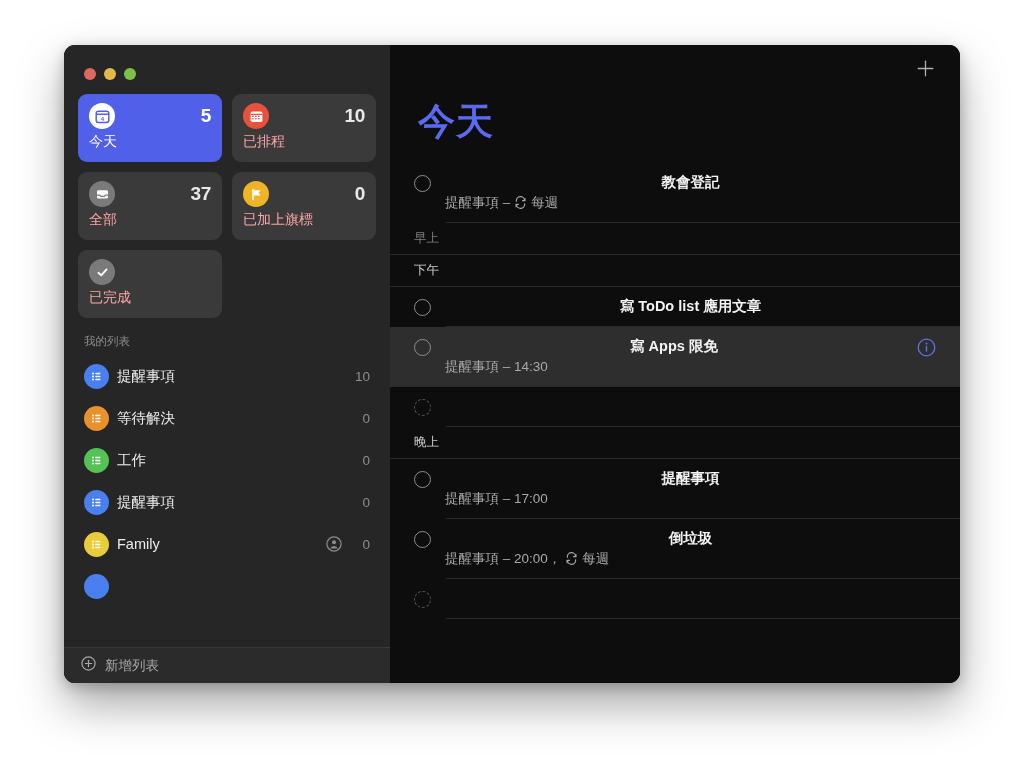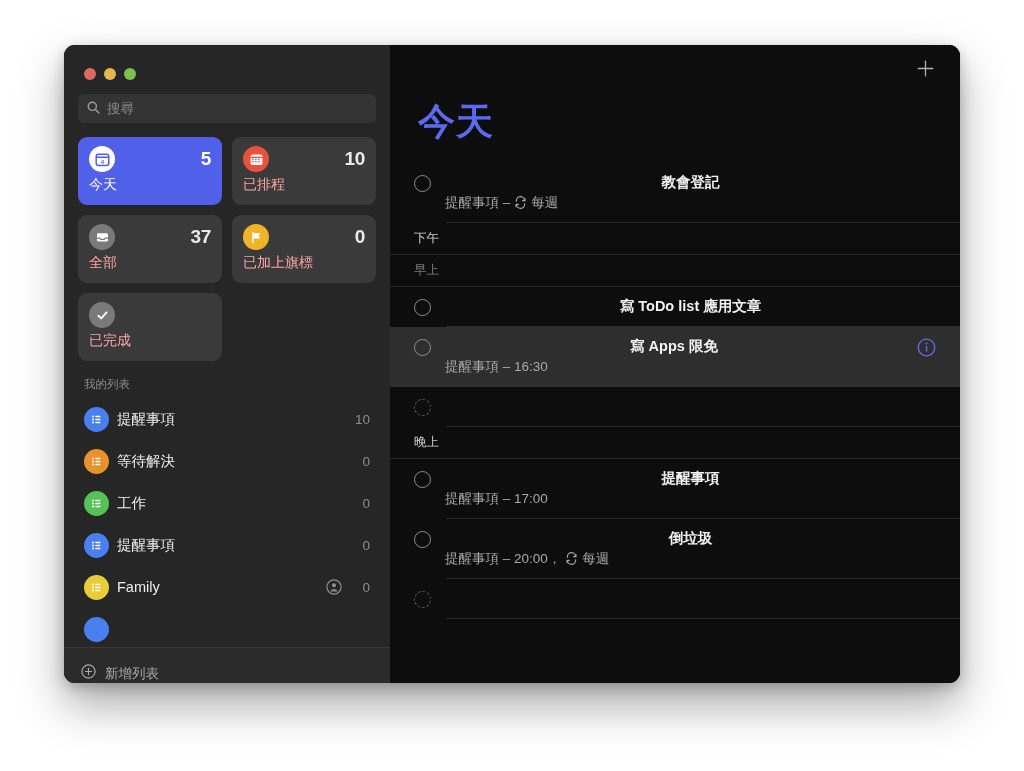--- a/index.html
+++ b/index.html
@@ -152,21 +152,21 @@
   }
 
   
   .add-list-bar {
     position: absolute;
     left: 0; right: 0; bottom: 0;
     height: 36px;
     background: #2b2b2b;
     border-top: 1px solid #3a3a3a;
     display: flex;
-    align-items: flex-end;
+    align-items: center;
     gap: 9px;
     padding: 0 17px;
     cursor: default;
   }
   .add-list-label { font-size: 13.5px; color: #a8a8a8; }
 
   
   #main {
     flex: 1 1 auto;
     background: #0d0d0d;
@@ -257,31 +257,20 @@
 <div id="window">
 
   <div id="sidebar">
 
     <div class="traffic-lights">
       <div class="tl red"></div>
       <div class="tl yellow"></div>
       <div class="tl green"></div>
     </div>
 
-    <div class="search-wrap">
-      <div class="search-box">
-        <span>
-          <svg width="13" height="13" viewBox="0 0 13 13">
-            <circle cx="5.3" cy="5.3" r="4.1" fill="none" stroke="#9a9a9a" stroke-width="1.4"></circle>
-            <line x1="8.4" y1="8.4" x2="12" y2="12" stroke="#9a9a9a" stroke-width="1.4" stroke-linecap="round"></line>
-          </svg>
-        </span>
-        <input class="search-input" type="text" placeholder="搜尋" style="">
-      </div>
-    </div>
 
     <div class="cards">
 
       <div class="card selected">
         <div class="card-top">
           <div class="card-badge" style="background:#ffffff">
             <svg width="17" height="17" viewBox="0 0 17 17">
               <rect x="2.2" y="3.2" width="12.6" height="11.2" rx="2.2" fill="none" stroke="#5160e8" stroke-width="1.5"></rect>
               <line x1="2.2" y1="6.2" x2="14.8" y2="6.2" stroke="#5160e8" stroke-width="1.5"></line>
               <text x="8.5" y="12.6" font-size="6" font-weight="bold" fill="#5160e8" text-anchor="middle" font-family="Liberation Sans, sans-serif">4</text>
@@ -493,44 +482,44 @@
                 <path d="M10.9 2.3 L10.9 4.7 L8.6 4.7" fill="none" stroke="#a9a9a9" stroke-width="1.2" stroke-linecap="round" stroke-linejoin="round"></path>
                 <path d="M2.1 10.7 L2.1 8.3 L4.4 8.3" fill="none" stroke="#a9a9a9" stroke-width="1.2" stroke-linecap="round" stroke-linejoin="round"></path>
               </svg>
             </span>
             <span>每週</span>
           </div>
         </div>
         <div class="sep"></div>
       </div>
 
+      <div class="time-header dim">
+        <span>早上</span>
+        <div class="sep"></div>
+      </div>
+
       <div class="time-header bright">
         <span>下午</span>
-        <div class="sep"></div>
-      </div>
-
-      <div class="time-header dim">
-        <span>早上</span>
         <div class="sep"></div>
       </div>
 
       <div class="rem-row">
         <div class="circle"></div>
         <div class="rem-body">
           <div class="rem-title">寫 ToDo list 應用文章</div>
         </div>
         <div class="sep"></div>
       </div>
 
       <div class="rem-row hovered">
         <div class="circle"></div>
         <div class="rem-body">
           <div class="rem-title">寫 Apps 限免</div>
           <div class="rem-sub">
-            <span>提醒事項 – 16:30</span>
+            <span>提醒事項 – 14:30</span>
           </div>
         </div>
         <div class="info-btn">
           <svg width="19" height="19" viewBox="0 0 19 19">
             <circle cx="9.5" cy="9.5" r="8.3" fill="none" stroke="#6070ef" stroke-width="1.3"></circle>
             <circle cx="9.5" cy="5.6" r="1" fill="#6070ef"></circle>
             <rect x="8.8" y="7.7" width="1.4" height="6" rx="0.7" fill="#6070ef"></rect>
           </svg>
         </div>
         <div class="sep"></div>

